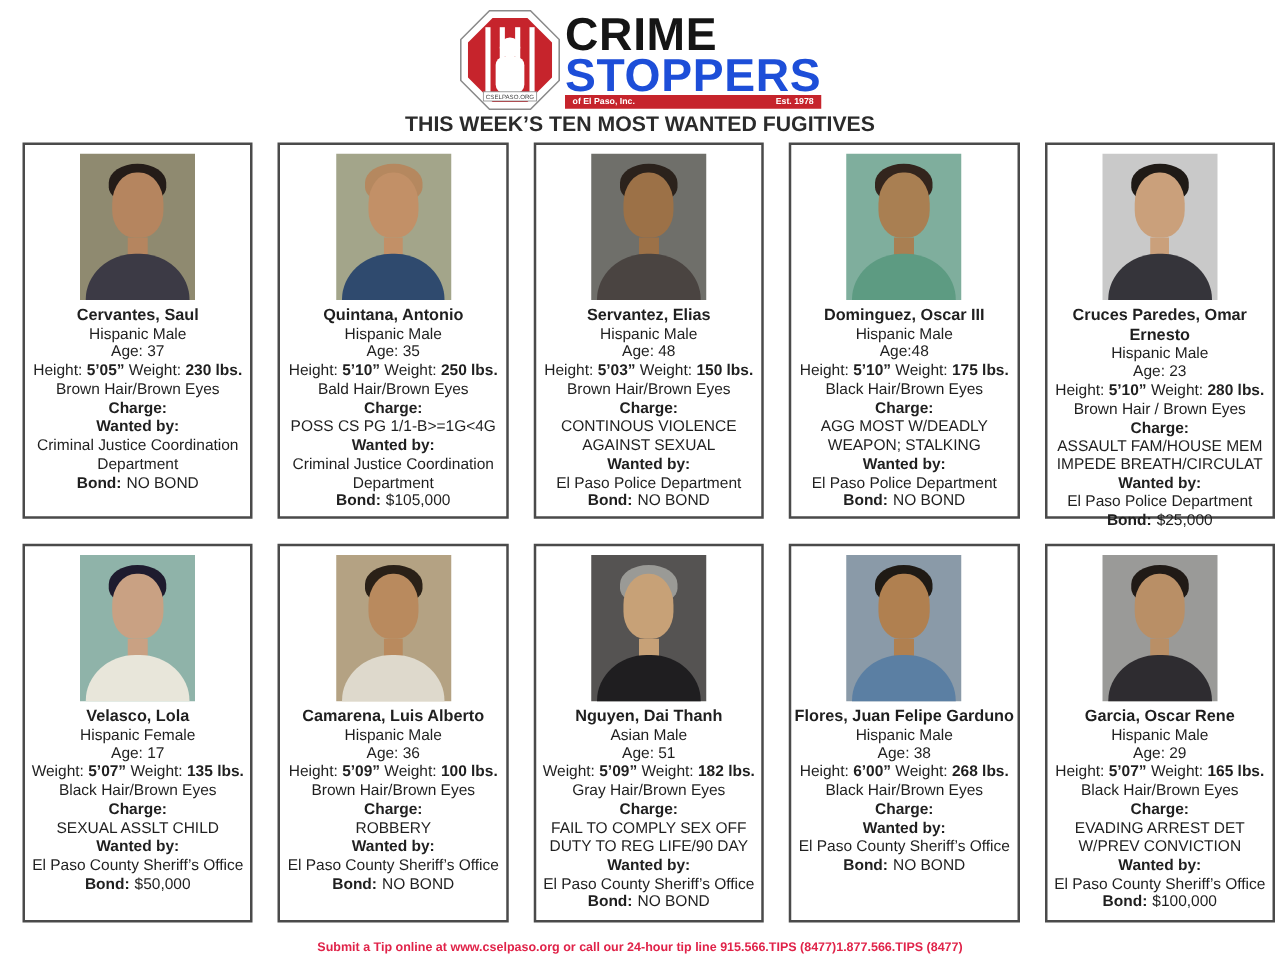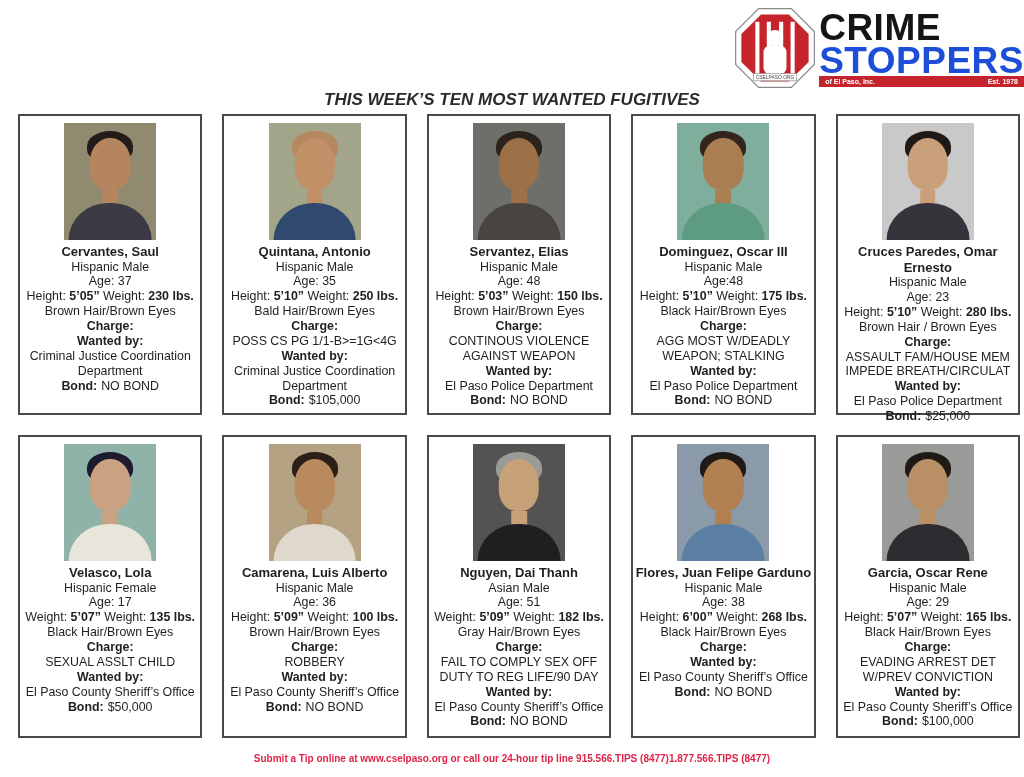--- a/index.html
+++ b/index.html
@@ -1,28 +1,28 @@
 <!DOCTYPE html>
 <html><head>
 <meta charset="utf-8">
 <style>
   html,body{margin:0;padding:0;}
   body{
     width:1024px;height:777px;position:relative;background:#ffffff;
     font-family:"Liberation Sans", sans-serif;color:#1f1f1f;overflow:hidden;
   }
   
-  .header{display:flex;justify-content:flex-end;align-items:flex-start;padding-top:7px;height:82px;}
+  .header{display:flex;justify-content:center;align-items:flex-start;padding-top:7px;height:82px;}
   .logo-wrap{display:flex;align-items:flex-start;}
   .octagon{width:82px;height:82px;flex:0 0 auto;}
   .logo-text{display:flex;flex-direction:column;margin-left:3px;margin-top:6px;}
   .crime{font-size:37px;font-weight:bold;color:#151515;line-height:0.82;letter-spacing:0.5px;}
   .stoppers{font-size:37px;font-weight:bold;color:#1d4ed8;line-height:0.95;letter-spacing:0.5px;}
   .logo-bar{background:#c6242c;color:#fff;font-size:7px;font-weight:bold;display:flex;justify-content:space-between;padding:2px 6px;margin-top:-2px;}
-  .page-title{text-align:center;font-weight:bold;font-size:17px;color:#2b2b2b;margin-top:1px;font-style:italic;}
+  .page-title{text-align:center;font-weight:bold;font-size:17px;color:#2b2b2b;margin-top:1px;}
   
   .grid{padding:0 4px 0 18px;margin-top:4px;display:flex;flex-direction:column;gap:20px;}
   .row{display:flex;gap:20px;}
   .card{flex:1;border:2px solid #4a4a4a;background:#fff;box-sizing:border-box;
         text-align:center;padding:7px 2px 0 2px;font-size:12.4px;line-height:1.2;}
   .row1 .card{height:301px;}
   .row2 .card{height:303px;}
   .name{font-weight:bold;font-size:13px;margin-top:4px;}
   .b{font-weight:bold;}
   .bond-val{margin-left:4px;}
@@ -115,21 +115,21 @@
           <div class="m-neck"></div>
           <div class="m-head"></div>
           <div class="m-torso"></div>
         </div>
       <div class="name">Servantez, Elias</div>
       <div>Hispanic  Male</div>
       <div>Age: 48</div>
       <div><span>Height:</span> <span class="b">5’03”</span> <span>Weight:</span> <span class="b">150 lbs.</span></div>
       <div>Brown Hair/Brown Eyes</div>
       <div class="b">Charge:</div>
-      <div>CONTINOUS VIOLENCE AGAINST WEAPON</div>
+      <div>CONTINOUS VIOLENCE AGAINST SEXUAL</div>
       <div class="b">Wanted by:</div>
       <div>El Paso Police Department</div>
       <div><span class="b">Bond:</span><span class="bond-val">NO BOND</span></div>
     </div>
 
     <div class="card">
       <div class="mug" style="--bg:#7fae9d;--skin:#a97f52;--shirt:#5d9b82;--hair:#33251d">
           <div class="m-hair"></div>
           <div class="m-neck"></div>
           <div class="m-head"></div>

